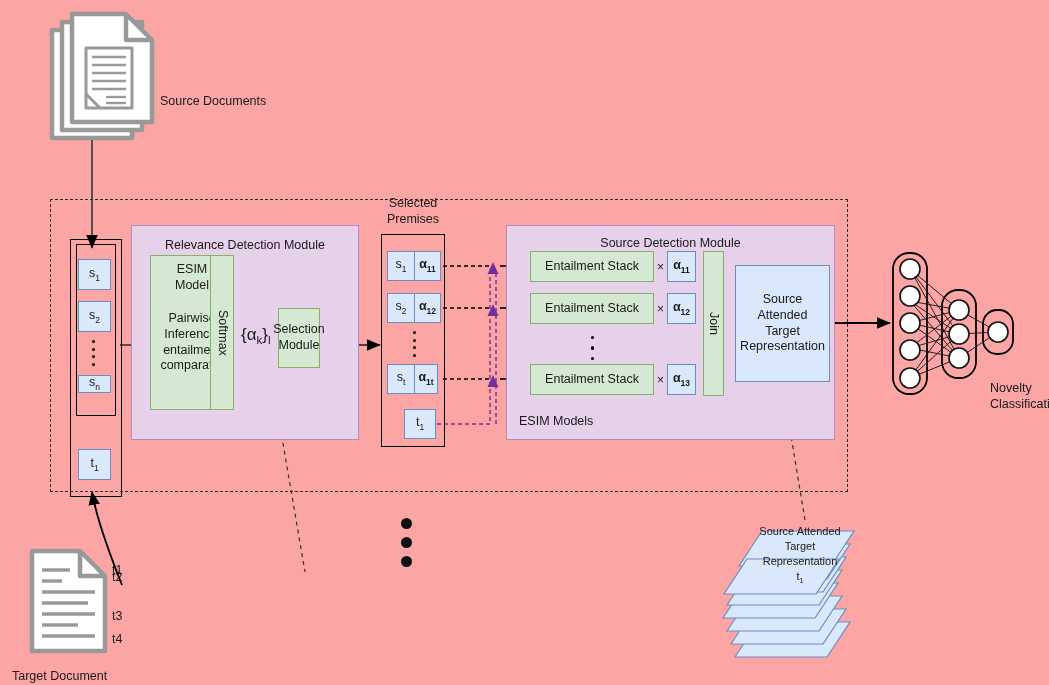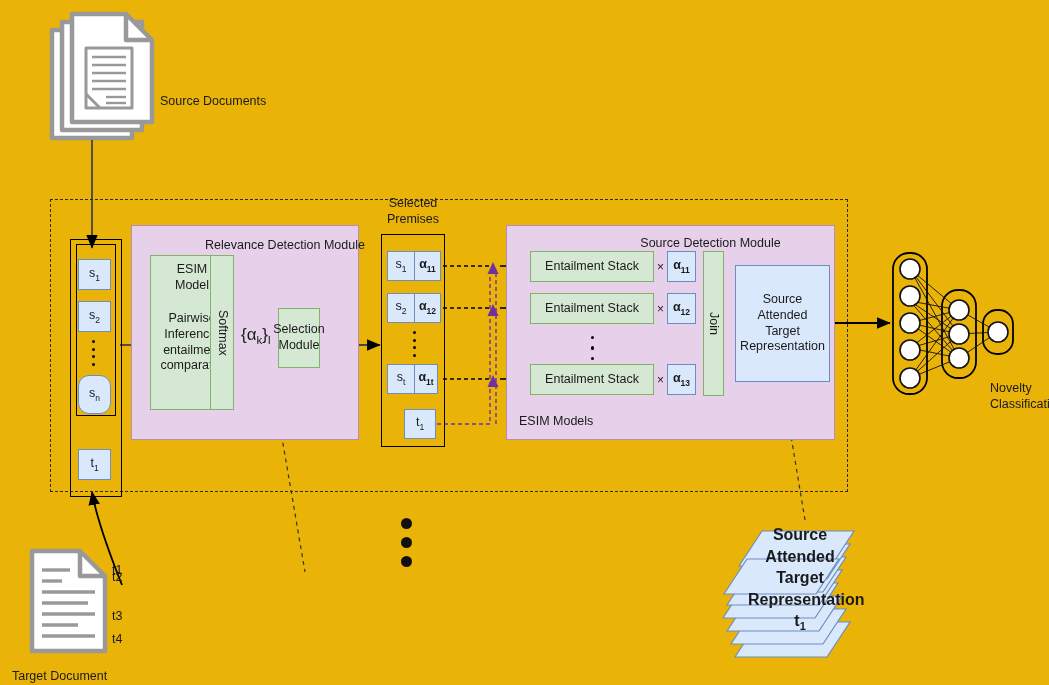--- a/index.html
+++ b/index.html
@@ -5,21 +5,21 @@
   html,body{margin:0;padding:0;background:#ffffff;}
   body{
     font-family:"Liberation Sans","DejaVu Sans",sans-serif;
     color:#000000;
   }
   #stage{
     position:relative;
     width:1049px;
     height:685px;
     overflow:hidden;
-    background:#eab308;
+    background:#fca5a5;
   }
   .abs{position:absolute;}
   .lbl{
     position:absolute;
     font-size:12.5px;
     line-height:1.25;
     color:#1a1a1a;
     white-space:nowrap;
   }
   .lbl.ctr{text-align:center;white-space:normal;}
@@ -36,21 +36,20 @@
     background:#e6d0ea;
     border:1px solid #b58cbd;
     box-sizing:border-box;
   }
   .module-title{
     position:absolute;
     width:100%;
     text-align:center;
     font-size:12.5px;
     color:#1a1a1a;
-    padding-left:40px;
   }
 
   
   .green{
     background:#d5e8d4;
     border:1px solid #82b366;
     box-sizing:border-box;
     display:flex;
     align-items:center;
     justify-content:center;
@@ -264,21 +263,21 @@
   </div>
   <div class="abs blue" style="left:78px;top:301px;width:33px;height:31px;">
     <span>s<sub>2</sub></span>
   </div>
   <div class="vdots" style="left:89px;top:340px;width:9px;height:26px;">
     <i style="width:3.4px;height:3.4px;"></i>
       <i style="width:3.4px;height:3.4px;"></i>
       <i style="width:3.4px;height:3.4px;"></i>
       <i style="width:3.4px;height:3.4px;"></i>
   </div>
-  <div class="abs blue" style="left:78px;top:375px;width:33px;height:39px;border-radius:11px;">
+  <div class="abs blue" style="left:78px;top:375px;width:33px;height:18px;">
     <span>s<sub>n</sub></span>
   </div>
   <div class="abs blue" style="left:78px;top:449px;width:33px;height:31px;">
     <span>t<sub>1</sub></span>
   </div>
 
   <div class="abs module" style="left:131px;top:225px;width:228px;height:215px;">
     <div class="module-title" style="top:12px;">Relevance Detection Module</div>
   </div>
 
@@ -397,20 +396,20 @@
       <div>Representation</div>
     </div>
   </div>
 
   <div class="bigdots" style="left:401px;top:518px;">
     <i></i>
       <i></i>
       <i></i>
   </div>
 
-  <div class="lbl ctr" style="left:748px;top:524px;width:104px;font-size:16px;line-height:1.35;font-weight:bold;">
+  <div class="lbl ctr" style="left:748px;top:524px;width:104px;font-size:11px;line-height:1.35;">
     <span>Source Attended</span><br>
     <span>Target</span><br>
     <span>Representation</span><br>
     <span>t<sub>1</sub></span>
   </div>
 
 </div>
 
 </body></html>

